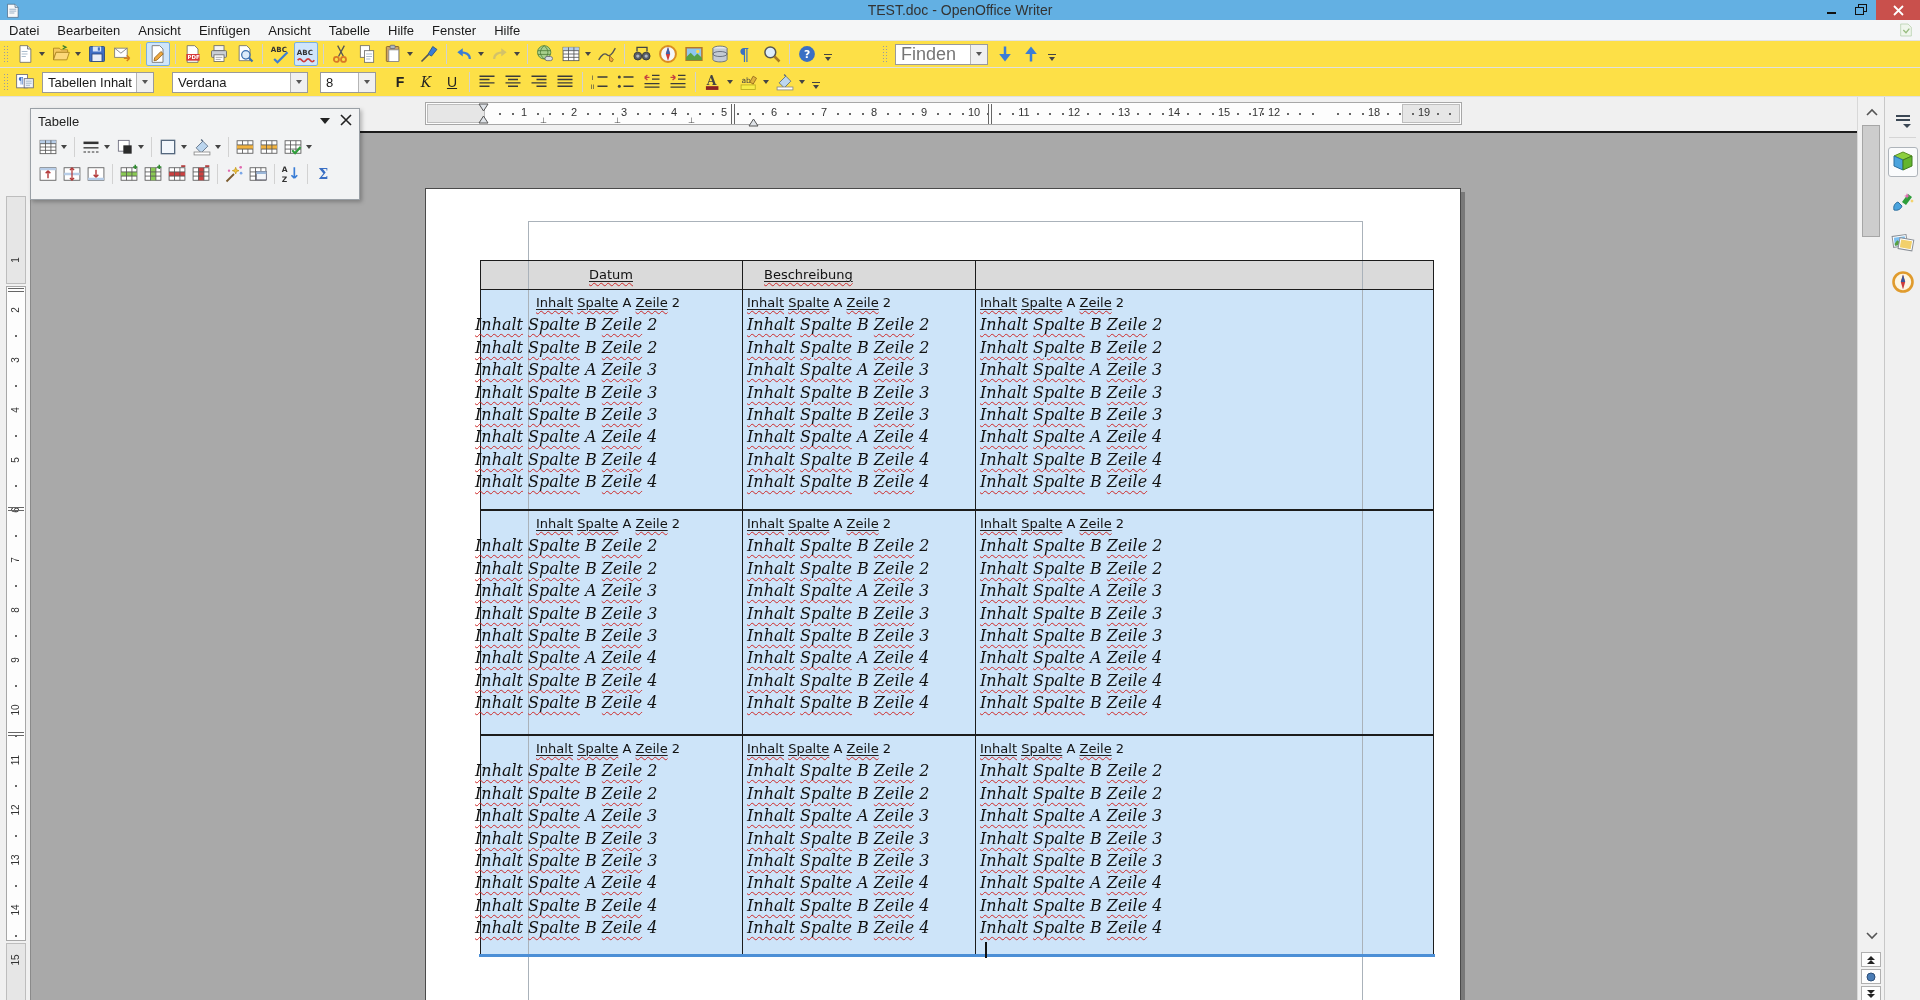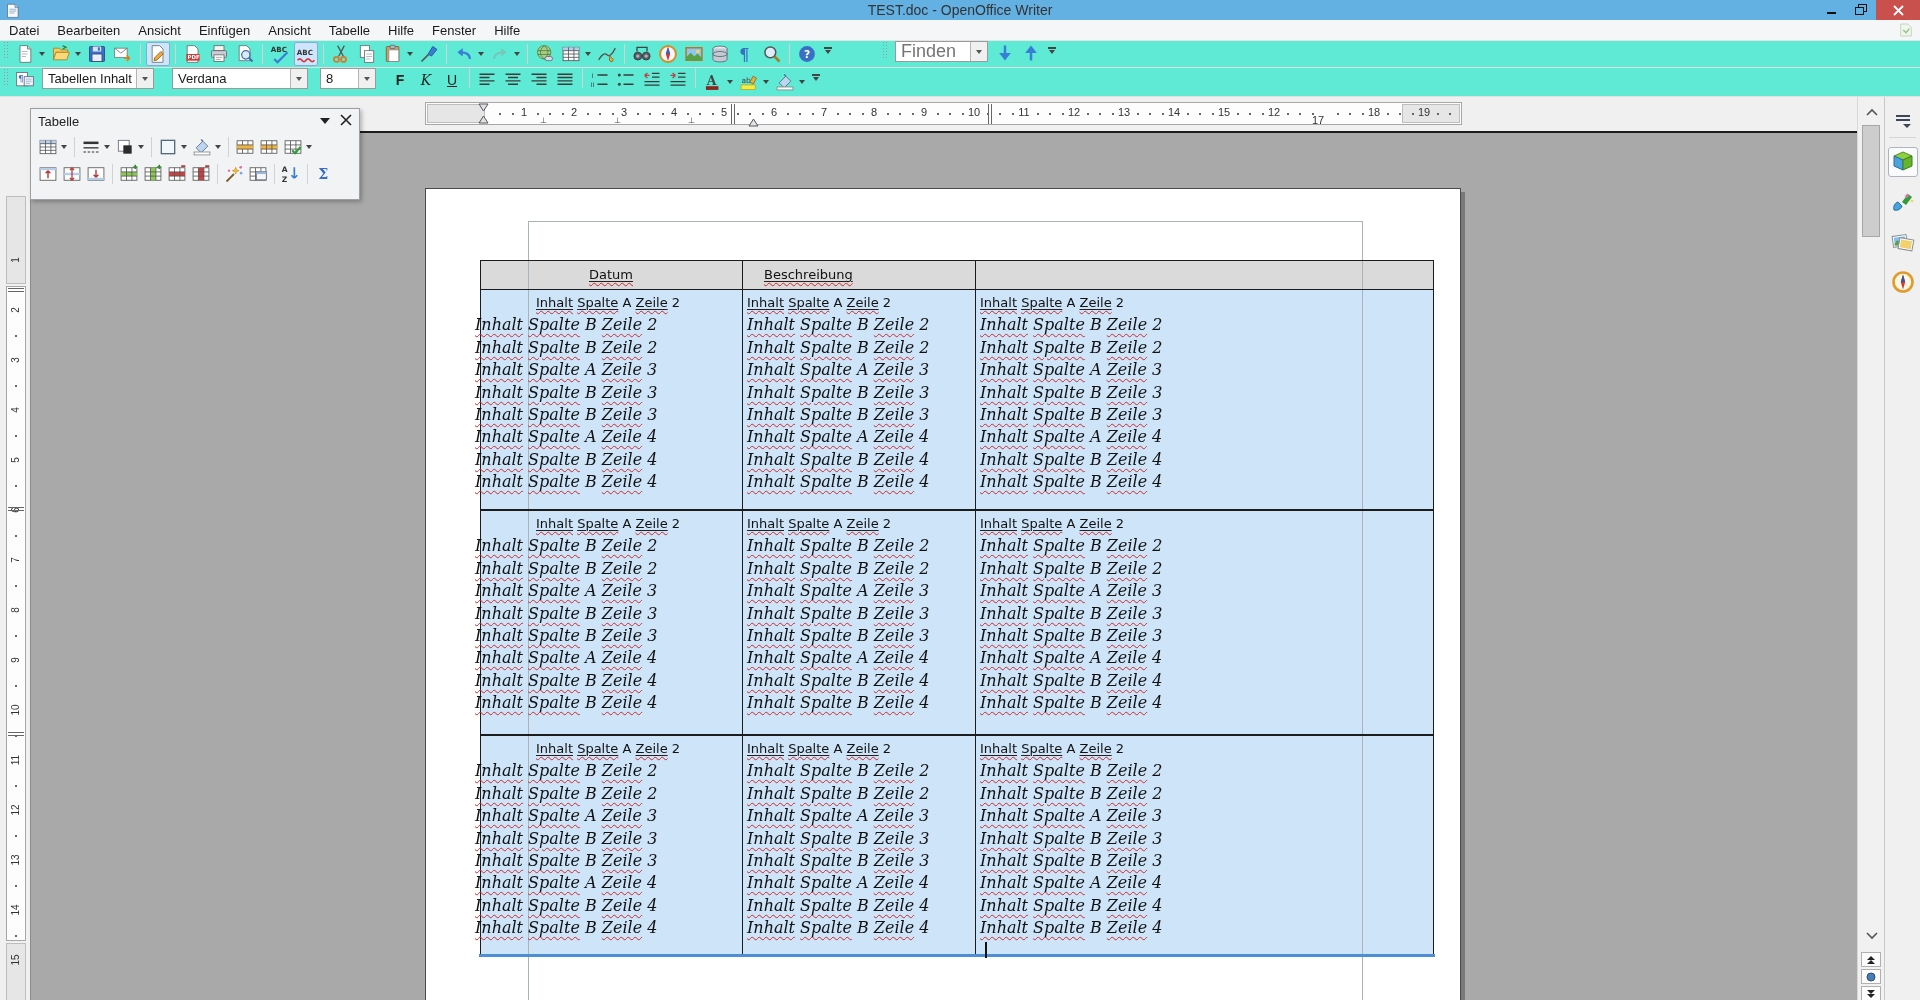--- a/index.html
+++ b/index.html
@@ -16,22 +16,22 @@
   .win-btn { width:30px; height:20px; display:flex; align-items:center; justify-content:center; color:#1a1a1a; }
   .win-btn.close { width:44px; background:#c9504c; color:#fff; }
 
   
   #menubar { position:absolute; left:0; top:20px; width:1920px; height:21px; background:#f5f6f7;
              display:flex; align-items:center; border-bottom:1px solid #e3e3e3; }
   .menu-item { padding:2px 9px; font-size:13px; color:#1a1a1a; }
   #menubar-status-icon { position:absolute; right:6px; top:2px; width:16px; height:16px; opacity:.8; }
 
   
-  .toolbar-row { position:absolute; left:0; width:1920px; background:#5eead4; display:flex;
-                 border-bottom:1px solid #e0e0e0; }
+  .toolbar-row { position:absolute; left:0; width:1920px; background:#fde047; display:flex;
+                 align-items:center; border-bottom:1px solid #e0e0e0; }
   #toolbar-standard { top:41px; height:27px; }
   #toolbar-formatting { top:68px; height:29px; }
   .gripper { width:5px; height:18px; margin:0 4px 0 3px;
              background-image:radial-gradient(#9a9aa0 36%, transparent 37%); background-size:3px 3px; }
   .tb-group { display:flex; align-items:center; }
   .tb-btn { min-width:24px; height:24px; display:flex; align-items:center; justify-content:center;
             border:1px solid transparent; border-radius:2px; margin:0 1px; }
   .tb-btn.active { background:#cfe5fb; border-color:#7ab0e0; }
   .tb-btn.disabled { opacity:.42; }
   .tb-sep { width:1px; height:20px; background:#d2d2d2; margin:0 4px; }
@@ -670,21 +670,21 @@
         <div class="rnum" style="left: 787px;">7</div>
         <div class="rnum" style="left: 837px;">8</div>
         <div class="rnum" style="left: 887px;">9</div>
         <div class="rnum" style="left: 937px;">10</div>
         <div class="rnum" style="left: 987px;">11</div>
         <div class="rnum" style="left: 1037px;">12</div>
         <div class="rnum" style="left: 1087px;">13</div>
         <div class="rnum" style="left: 1137px;">14</div>
         <div class="rnum" style="left: 1187px;">15</div>
         <div class="rnum" style="left: 1237px;">12</div>
-        <div class="rnum" style="left: 1281px; margin-top: 8px;">17</div>
+        <div class="rnum" style="left: 1221px;">17</div>
         <div class="rnum" style="left: 1337px;">18</div>
         <div class="rnum" style="left: 1387px;">19</div>
         <div class="rdot" style="left: 469px;"></div>
         <div class="rdot" style="left: 481.5px;"></div>
         <div class="rdot" style="left: 506.5px;"></div>
         <div class="rdot" style="left: 519px;"></div>
         <div class="rdot" style="left: 531.5px;"></div>
         <div class="rdot" style="left: 556.5px;"></div>
         <div class="rdot" style="left: 569px;"></div>
         <div class="rdot" style="left: 581.5px;"></div>

